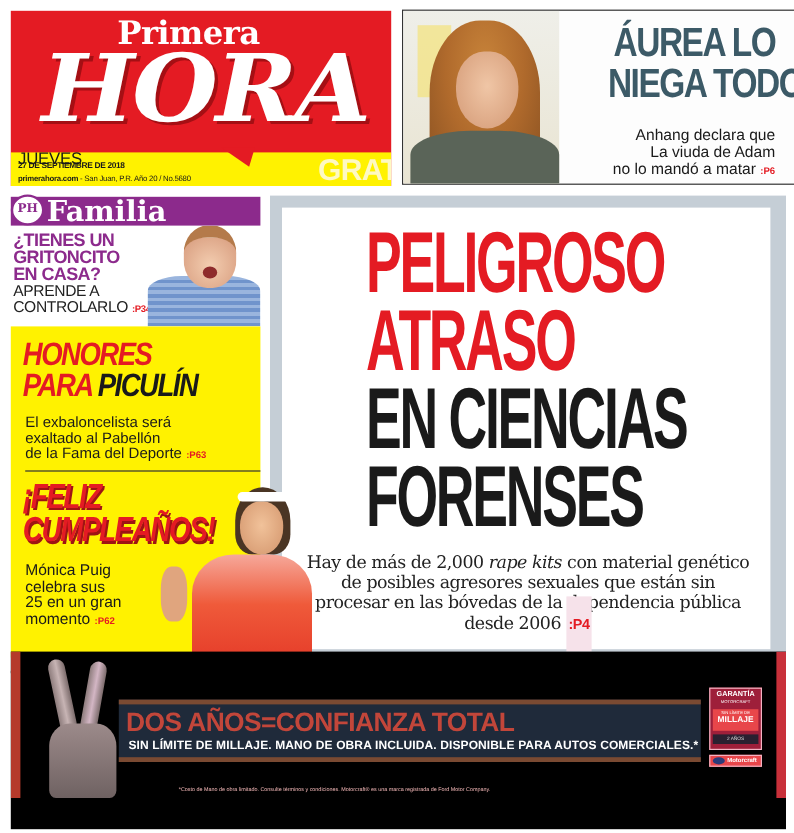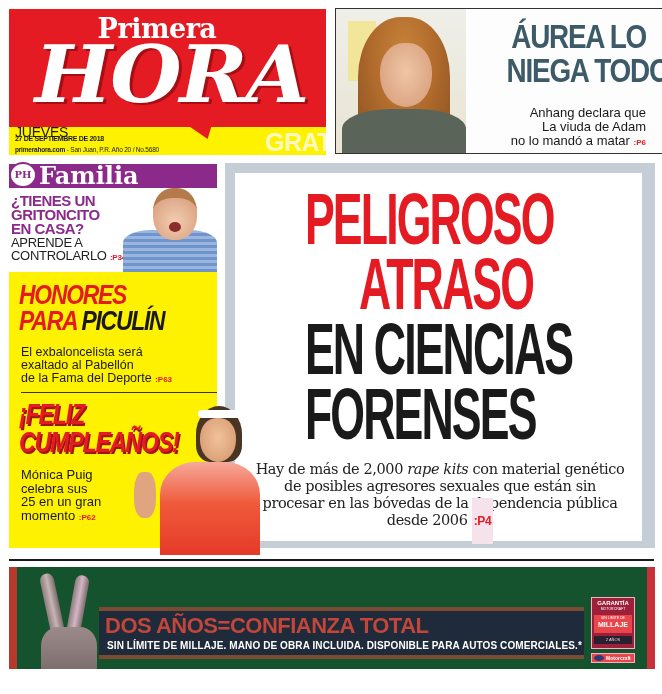--- a/index.html
+++ b/index.html
@@ -54,32 +54,32 @@
   .photo-tennis { position: absolute; left: 130px; top: 400px; width: 135px; height: 155px; }
   .photo-tennis .hair { position: absolute; left: 66px; top: 6px; width: 46px; height: 56px; background: #4a3524; border-radius: 50% 50% 30% 30%; }
   .photo-tennis .band { position: absolute; left: 68px; top: 10px; width: 44px; height: 8px; background: #fff; border-radius: 4px; }
   .photo-tennis .face { position: absolute; left: 70px; top: 18px; width: 36px; height: 44px; background: radial-gradient(ellipse at 50% 45%, #f1c29a 0%, #d79b72 85%); border-radius: 45% 45% 50% 50%; }
   .photo-tennis .body { position: absolute; left: 30px; top: 62px; width: 100px; height: 93px; background: linear-gradient(180deg, #f6a89a 0%, #ef5a3a 45%, #e53a28 100%); border-radius: 35% 35% 0 0; }
   .photo-tennis .thumb { position: absolute; left: 4px; top: 72px; width: 22px; height: 46px; background: #e0a57e; border-radius: 40%; }
 
   
   .main-frame { position: absolute; left: 225px; top: 163px; width: 430px; height: 385px; background: #c5ced6; }
   .main-card { position: absolute; left: 10px; top: 10px; width: 407px; height: 368px; background: #ffffff; }
-  .main-headline { position: absolute; left: 0; top: 14px; width: 368px; text-align: right; }
+  .main-headline { position: absolute; left: 0; top: 14px; width: 368px; text-align: left; }
   .main-headline .line { display: block; font-weight: bold; font-size: 72px; line-height: 65px; letter-spacing: -3px; transform: scaleX(0.62); transform-origin: center top; white-space: nowrap; }
   .main-headline .red { color: #e41b23; }
   .main-headline .black { color: #1a1a1a; }
   .main-deck { position: absolute; left: 20px; top: 288px; width: 370px; text-align: center; color: #222; font-family: "DejaVu Serif", serif; font-size: 14.5px; line-height: 17px; letter-spacing: -0.4px; }
   .main-deck i { }
   .page-ref-main { color: #e41b23; font-family: "Liberation Sans", sans-serif; font-weight: bold; font-size: 12px; background: #f6e2ea; padding: 16px 2px; }
 
   .section-rule { position: absolute; left: 9px; top: 559px; width: 645px; height: 2px; background: #1a1a1a; }
 
   
-  .ad { position: absolute; left: 9px; top: 567px; width: 646px; height: 102px; background: #14532d; overflow: hidden; }
+  .ad { position: absolute; left: 9px; top: 543px; width: 646px; height: 148px; background: #000000; overflow: hidden; }
   .ad-edge-l { position: absolute; left: 0; top: 0; width: 8px; height: 122px; background: #b53a2b; }
   .ad-edge-r { position: absolute; right: 0; top: 0; width: 8px; height: 122px; background: #c8303a; }
   .ad-hand { position: absolute; left: 30px; top: 6px; width: 62px; height: 116px; }
   .ad-hand .finger1 { position: absolute; left: 6px; top: 0; width: 14px; height: 62px; background: linear-gradient(90deg,#8d7c7c,#c7b4b4,#7b6b6b); border-radius: 7px; transform: rotate(-12deg); }
   .ad-hand .finger2 { position: absolute; left: 32px; top: 2px; width: 14px; height: 60px; background: linear-gradient(90deg,#8d7c7c,#d3b6c4,#7b6b6b); border-radius: 7px; transform: rotate(10deg); }
   .ad-hand .palm { position: absolute; left: 2px; top: 54px; width: 56px; height: 62px; background: linear-gradient(180deg,#9c8a8a,#6f6262); border-radius: 30% 30% 10% 10%; }
   .ad-panel { position: absolute; left: 90px; top: 40px; width: 485px; height: 52px; background: #1f2a3a; border-top: 4px solid #7a4a32; border-bottom: 4px solid #7a4a32; }
   .ad-headline { position: absolute; left: 6px; top: 2px; color: #c2463a; font-weight: bold; font-size: 22px; letter-spacing: -0.5px; white-space: nowrap; }
   .ad-sub { position: absolute; left: 8px; top: 29px; color: #ffffff; font-weight: bold; font-size: 10px; letter-spacing: 0.1px; white-space: nowrap; }
   .ad-badge { position: absolute; left: 582px; top: 30px; width: 44px; height: 52px; background: #9e1f3a; border: 1px solid #f3b2c2; }

